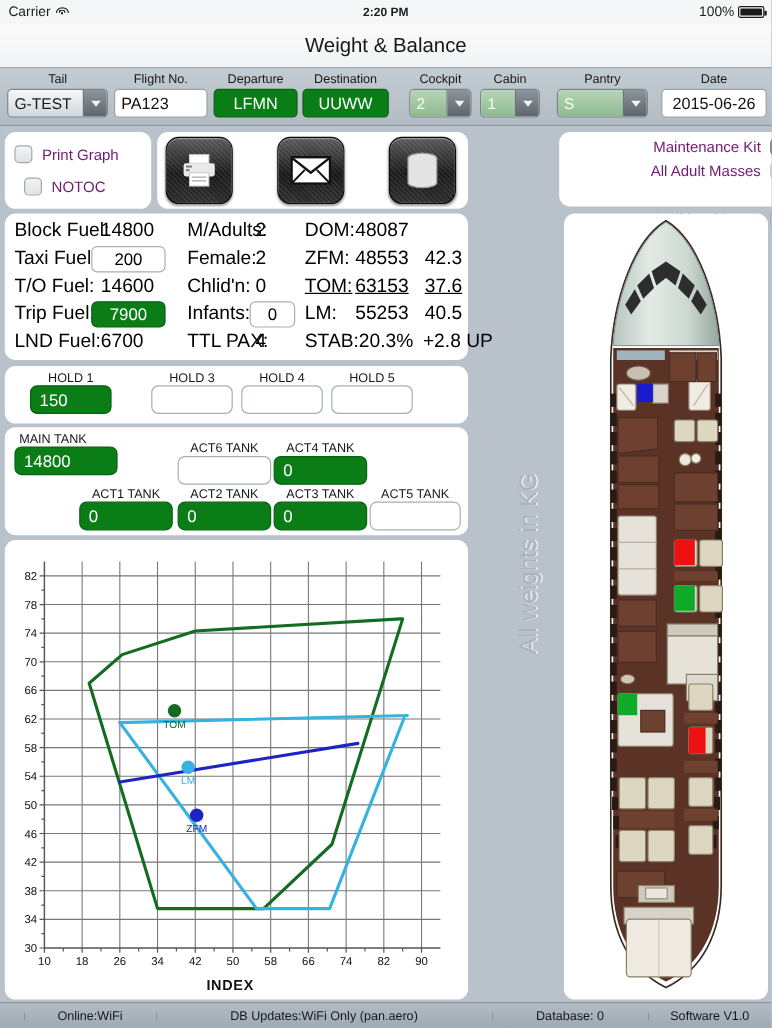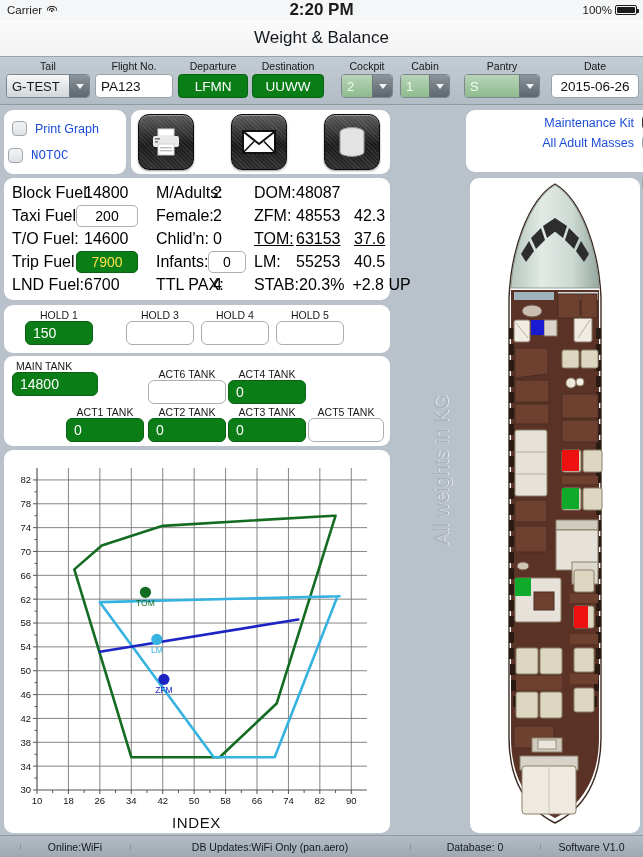--- a/index.html
+++ b/index.html
@@ -11,21 +11,21 @@
   }
   #app { position: relative; width: 643px; height: 857px; }
 
   
   .statusbar {
     position: absolute; top: 0; left: 0; width: 643px; height: 20px;
     background: #f5f6f7; display: flex; align-items: center;
     font-size: 11.5px; color: #1c1c1c;
   }
   .sb-left { position: absolute; left: 7px; display: flex; align-items: center; gap: 4px; }
-  .sb-center { position: absolute; left: 0; width: 100%; text-align: center; font-weight: bold; font-size: 17px;}
+  .sb-center { position: absolute; left: 0; width: 100%; text-align: center; font-weight: bold; font-size: 10px;}
   .sb-right { position: absolute; right: 6px; display: flex; align-items: center; gap: 3px; }
   .wifi-ico { display:inline-block; width:11px; height:9px; position:relative; }
   .wifi-ico i { position:absolute; border:1.2px solid #1c1c1c; border-bottom:none;
     border-radius:50% 50% 0 0 / 100% 100% 0 0; left:50%; transform:translateX(-50%); }
   .wifi-ico i:nth-child(1){ width:11px; height:5.5px; top:0;}
   .wifi-ico i:nth-child(2){ width:6.5px; height:3.4px; top:2.4px;}
   .wifi-ico i:nth-child(3){ width:2.4px; height:1.6px; top:4.6px; background:#1c1c1c;}
   .batt { width: 22px; height: 10px; border: 1px solid #1c1c1c; border-radius: 2px; position: relative; }
   .batt::after { content:""; position:absolute; right:-3px; top:3px; width:2px; height:4px; background:#1c1c1c; border-radius:0 1px 1px 0;}
   .batt i { position:absolute; left:1px; top:1px; bottom:1px; width:18px; background:#1c1c1c; border-radius:1px;}
@@ -70,51 +70,51 @@
   
   .card { position: absolute; background: #fff; border-radius: 9px; }
 
   
   .cbrow { display: flex; align-items: center; gap: 8px; }
   .cbox { width: 15px; height: 15px; border-radius: 4px; border: 1px solid #9fa7ae;
     background: linear-gradient(#f2f3f4,#dfe2e5); position: relative; flex: none; }
   .cbox.on { background: linear-gradient(#6f7579,#3d4246); border-color:#33383b; }
   .cbox.on::after { content:""; position:absolute; left:4px; top:1px; width:4px; height:8px;
     border: solid #fff; border-width: 0 2px 2px 0; transform: rotate(42deg); }
-  .cbl { font-size: 12.5px; color: #1d4ed8; }
+  .cbl { font-size: 12.5px; color: #701a75; }
 
   
   .iconbtn { width: 56px; height: 56px; border-radius: 11px;
     background:
       repeating-linear-gradient(45deg, rgba(255,255,255,.09) 0 1px, rgba(0,0,0,0) 1px 3px),
       linear-gradient(#5b5b5b,#1a1a1a 55%,#2e2e2e);
     border: 1px solid #0b0b0b; box-shadow: inset 0 1px 0 rgba(255,255,255,.35), 0 1px 2px rgba(0,0,0,.4);
     display: flex; align-items: center; justify-content: center; }
   .drow { position: absolute; display: flex; align-items: center; height: 22px; }
   .dk { white-space: nowrap; }
   .dv { white-space: nowrap; }
   .boxin { border: 1px solid #a8afb5; border-radius: 5px; background:#fff;
     height: 22px; display:flex; align-items:center; justify-content:center; font-size:14px;}
-  .boxgreen { background:#0a7d17; border:1px solid #086213; border-radius:5px; color:#fde047;
+  .boxgreen { background:#0a7d17; border:1px solid #086213; border-radius:5px; color:#ffffff;
     height: 22px; display:flex; align-items:center; justify-content:center; font-size:14px; }
 
   
   .tlabel { font-size: 10.5px; color: #15181b; text-align: center; }
   .tbox { border: 1px solid #a8afb5; border-radius: 6px; background: #fff;
     height: 24px; display: flex; align-items: center; padding-left: 7px; font-size: 14px; color:#111; }
   .tbox.g { background: #0a7d17; border-color: #086213; color: #fff; }
 
   
   .wm { position: absolute; font-size: 20px; color: #aab3bb;
     text-shadow: 0 1px 0 rgba(255,255,255,.65);
     transform: rotate(-90deg); transform-origin: left top; white-space: nowrap; }
 
   
   .chartcard { position: absolute; }
-  .xlab { position: absolute; font-size: 15px; font-weight: normal; color: #111; letter-spacing:.6px;}
+  .xlab { position: absolute; font-size: 12px; font-weight: bold; color: #111; letter-spacing:.6px;}
 
   
   .acwrap { position: absolute; overflow: hidden; }
 
   
   .botbar { position: absolute; bottom: 0; left: 0; width: 643px; height: 22px;
     background: linear-gradient(#b3bcc4,#9fa9b2); border-top: 1px solid #8f99a2;
     display: flex; align-items: center; font-size: 10.5px; color: #15181b; }
   .botcell { text-align: center; position: relative; }
   .botcell + .botcell::before { content:""; position:absolute; left:0; top:3px; bottom:3px; width:1px; background:#8c959d; }
@@ -207,21 +207,21 @@
       <div class="lbl">Date</div>
       <div class="inp" style="justify-content:center;">2015-06-26</div>
     </div>
   </div>
 
   <div class="card" style="left:4px; top:110px; width:122px; height:64px;">
     <div class="cbrow" style="position:absolute; left:8px; top:11px;">
       <span class="cbox"></span>
       <span class="cbl">Print Graph</span>
     </div>
-    <div class="cbrow" style="position:absolute; left:4px; top:38px;font-family:Liberation Mono, monospace;">
+    <div class="cbrow" style="position:absolute; left:16px; top:38px;">
       <span class="cbox"></span>
       <span class="cbl">NOTOC</span>
     </div>
   </div>
 
   <div class="card" style="left:131px; top:110px; width:259px; height:64px;">
     <div class="iconbtn" style="position:absolute; left:7px; top:4px;">
       <svg width="32" height="30" viewBox="0 0 32 30">
         <rect x="8" y="2" width="16" height="7" fill="#fff" stroke="#d8d8d8"></rect>
         <rect x="3" y="9" width="26" height="11" rx="2" fill="#e9e9e9"></rect>

